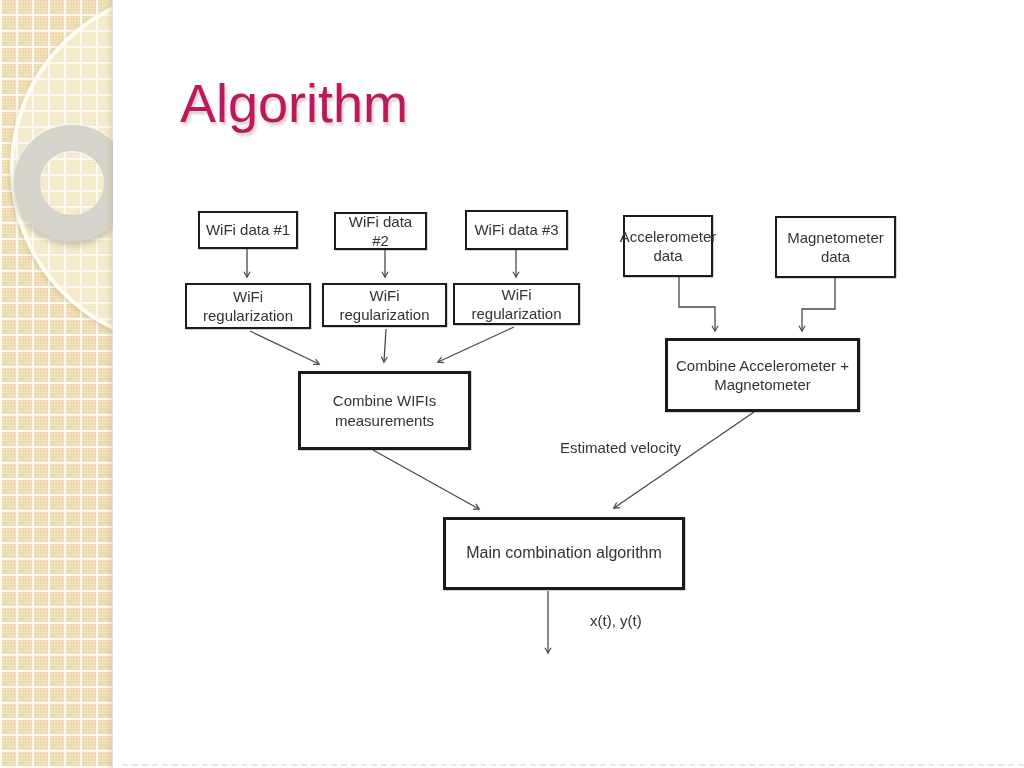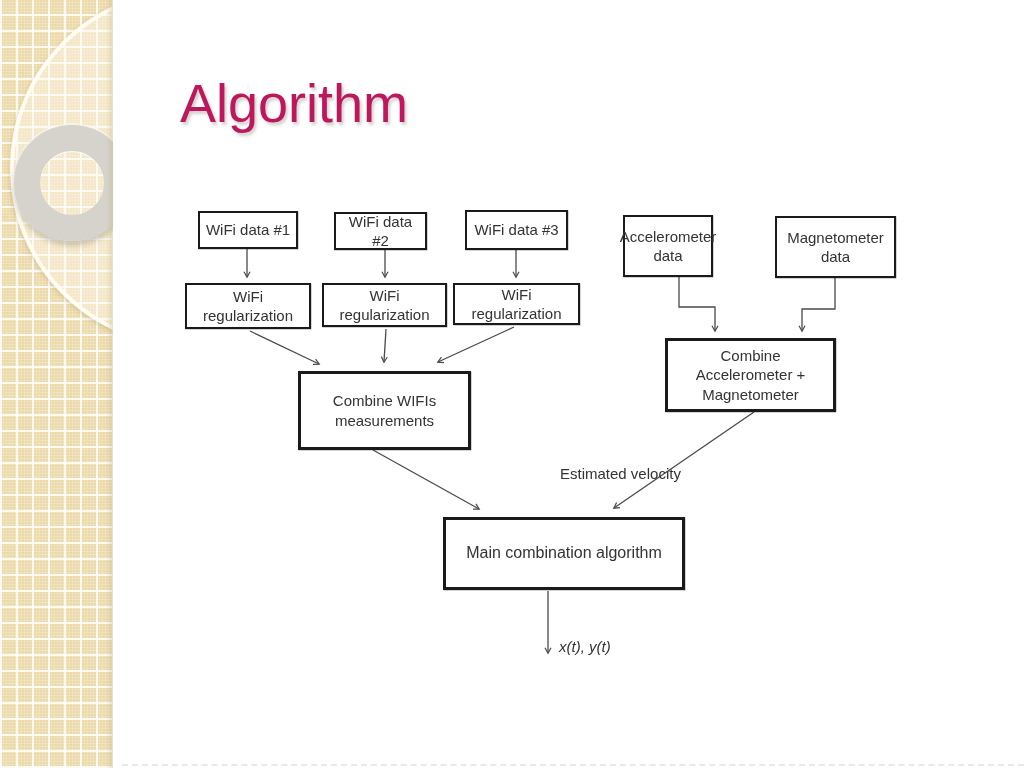--- a/index.html
+++ b/index.html
@@ -55,28 +55,28 @@
   .node.thick{border-width:3px;}
   #box-wifi1{left:198px;top:211px;width:100px;height:38px;}
   #box-wifi2{left:334px;top:212px;width:93px;height:38px;}
   #box-wifi3{left:465px;top:210px;width:103px;height:40px;}
   #box-accel{left:623px;top:215px;width:90px;height:62px;}
   #box-magnet{left:775px;top:216px;width:121px;height:62px;}
   #box-reg1{left:185px;top:283px;width:126px;height:46px;}
   #box-reg2{left:322px;top:283px;width:125px;height:44px;}
   #box-reg3{left:453px;top:283px;width:127px;height:42px;}
   #box-combine-wifi{left:298px;top:371px;width:173px;height:79px;}
-  #box-combine-am{left:665px;top:338px;width:171px;height:74px;}
+  #box-combine-am{left:665px;top:338px;width:195px;height:74px;}
   #box-main{left:443px;top:517px;width:242px;height:73px;font-size:16px;}
   
   .edge-label{
-    position:absolute;font-size:15px;color:#333333;white-space:nowrap;margin-top:26px;
+    position:absolute;font-size:15px;color:#333333;white-space:nowrap;
   }
   #label-velocity{left:560px;top:439px;}
-  #label-output{left:559px;top:612px;font-style:italic;}
+  #label-output{left:590px;top:612px;}
   
   .connectors{position:absolute;left:0;top:0;width:1024px;height:768px;}
   
   .bottom-rule{
     position:absolute;left:122px;right:0;bottom:2px;height:0;
     border-bottom:2px dashed #e9e9e6;
   }
 </style>
 </head>
 <body>

